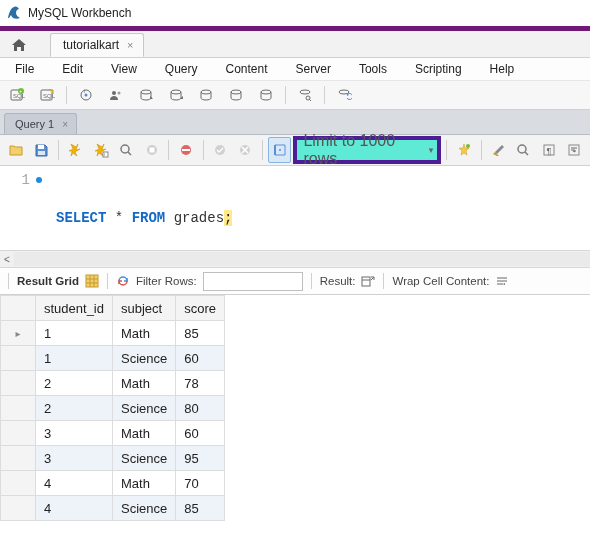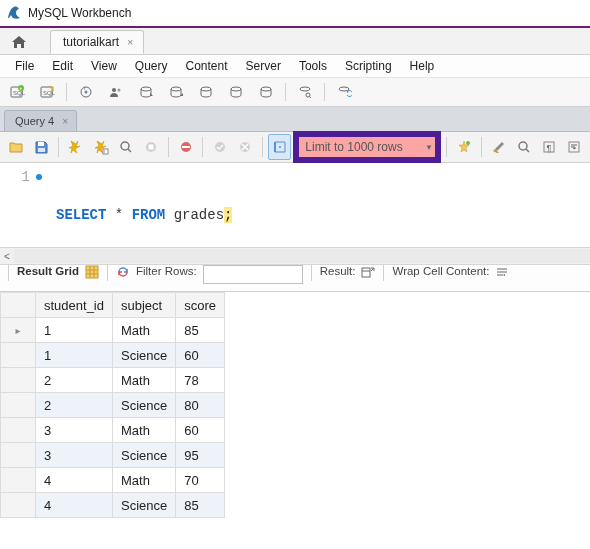--- a/index.html
+++ b/index.html
@@ -11,21 +11,21 @@
     font-size: 12px;
     color: #222;
     background: #fff;
     overflow: hidden;
   }
 
   
   .titlebar {
     height: 26px;
     background: #fff;
-    border-bottom: 2px solid #701a75;
+    border-bottom: 5px solid #701a75;
     display: flex;
     align-items: center;
     padding: 0 6px;
     gap: 6px;
   }
   .app-icon {
     width: 16px; height: 16px;
     display: flex;
     align-items: center;
     justify-content: center;
@@ -71,21 +71,21 @@
     font-size: 11px;
     cursor: pointer;
   }
 
   
   .menubar {
     height: 22px;
     display: flex;
     align-items: center;
     padding: 0 6px;
-    gap: 0;
+    gap: 10px;
     background: #fdfdfd;
     border-bottom: 1px solid #e6e6e6;
   }
   .menu-item {
     padding: 2px 9px;
     font-size: 12px;
     color: #222;
     cursor: pointer;
     border-radius: 2px;
   }
@@ -160,25 +160,25 @@
     align-items:center;
     justify-content:center;
     border:1px solid transparent;
     border-radius:2px;
     cursor:pointer;
   }
   .ed-btn.active { background:#d9e8f7; border-color:#8ab4e0; }
   .ed-sep { width:1px; height:20px; background:#cfcfcf; margin:0 3px; }
   .limit-select {
     height: 20px;
-    border:6px solid #4c1d95;
-    font-size:12px;
+    border:4px solid #4c1d95;
+    font-size:16px;
     color:#555;
     padding: 0 18px 0 6px;
-    background:#fca5a5;
+    background:#5eead4;
     display:flex;
     align-items:center;
     position:relative;
     min-width:112px;
     cursor:pointer;
   }
   .limit-select:after {
     content:"▾";
     position:absolute;
     right:4px;
@@ -241,21 +241,21 @@
     height:14px;
     background:#eaeaea;
   }
 
   
   .res-toolbar {
     height: 26px;
     border-bottom:1px solid #d0d0d0;
     background:#fdfdfd;
     display:flex;
-    align-items:flex-start;
+    align-items:center;
     padding:0 6px;
     gap:6px;
     font-size:11.5px;
     color:#444;
   }
   .res-toolbar .sep { width:1px; height:16px; background:#d0d0d0; margin:0 2px; }
   .res-label { font-weight:bold; color:#333; }
   .filter-input {
     border:1px solid #bfbfbf;
     height:17px;
@@ -409,21 +409,21 @@
     <svg width="16" height="16" viewBox="0 0 16 16">
         <ellipse cx="8" cy="5" rx="5" ry="2" fill="none" stroke="#6b6b6b"></ellipse>
         <path d="M11 8 A3 3 0 1 1 11 11" fill="none" stroke="#4a90d9"></path>
         <path d="M11 7 L11 9 L13 8 Z" fill="#4a90d9"></path>
       </svg>
   </div>
 </div>
 
 <div class="qtabs">
   <div class="qtab">
-    <span>Query 4</span>
+    <span>Query 1</span>
     <span class="close-x">×</span>
   </div>
 </div>
 
 <div class="ed-toolbar">
   <div class="ed-btn">
     <svg width="16" height="16" viewBox="0 0 16 16">
         <path d="M2 4 L6 4 L7 5 L14 5 L14 13 L2 13 Z" fill="#f2cf6a" stroke="#c59b2e"></path>
       </svg>
   </div>

